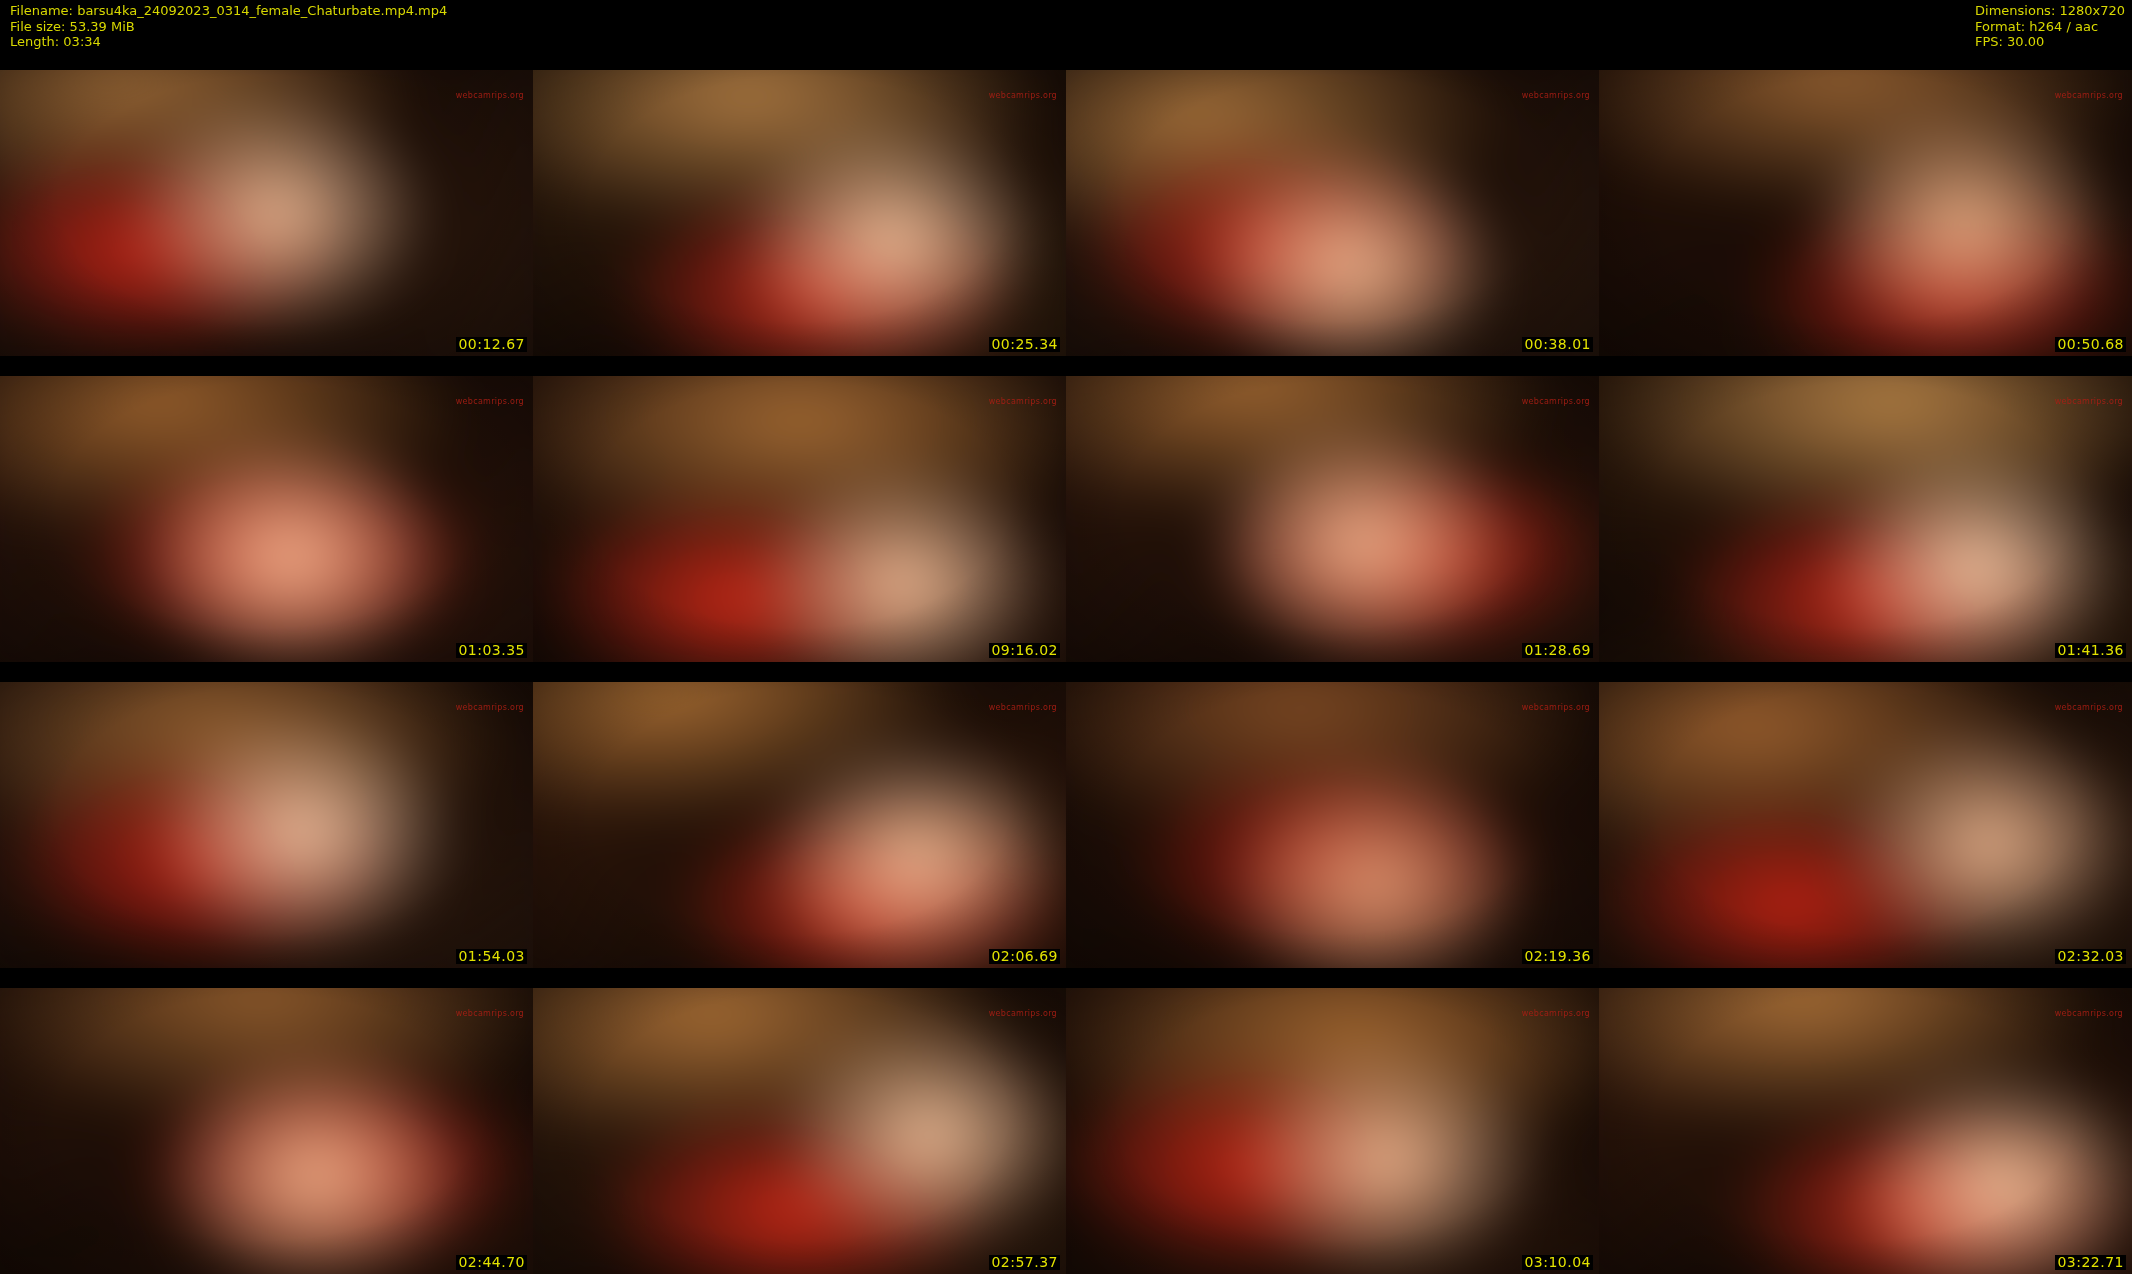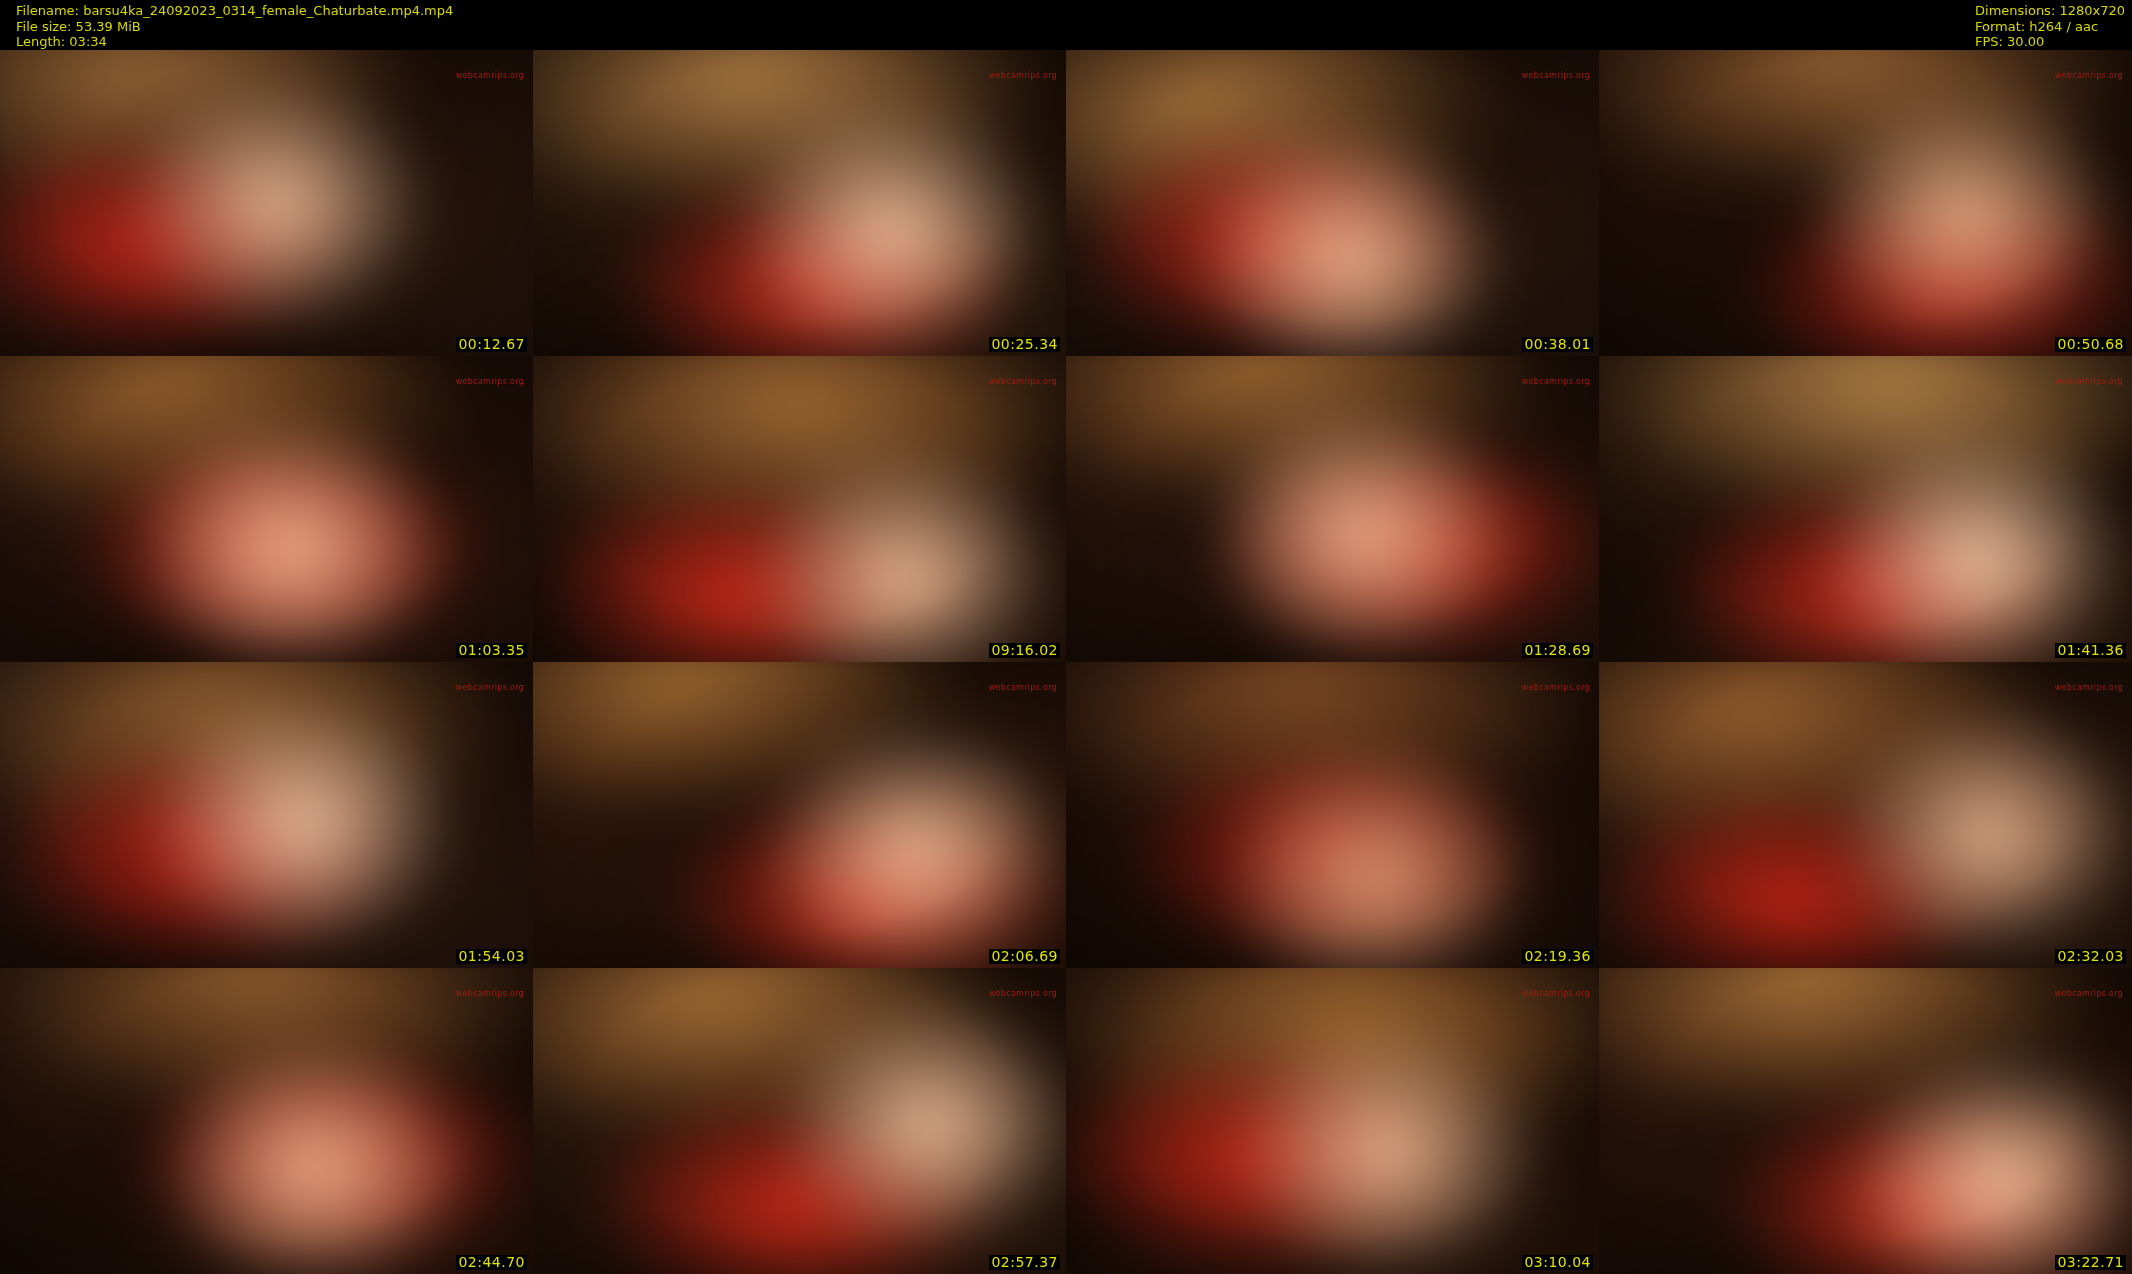--- a/index.html
+++ b/index.html
@@ -18,37 +18,38 @@
   
   .meta {
     box-sizing: border-box;
     width: 2132px;
     height: 50px;
     background: var(--header-bg, #000000);
     color: var(--header-text, #d8d800);
     display: flex;
     justify-content: space-between;
     align-items: flex-start;
-    padding: 3px 7px 0 16px;
+    padding: 3px 7px 0 10px;
     font-size: 13px;
     line-height: 15.5px;
   }
   .meta-right { text-align: left; }
   
   .grid {
     display: grid;
     grid-template-columns: repeat(4, 533px);
     grid-auto-rows: 306px;
     width: 2132px;
     height: 1224px;
   }
   .cell {
     position: relative;
     overflow: hidden;
     background: #22120a;
+    margin-top: 20px;
   }
   .art {
     position: absolute;
     inset: -45px;
     filter: blur(26px) saturate(1.05);
   }
   .cell::after {
     content: "";
     position: absolute;
     inset: 0;

